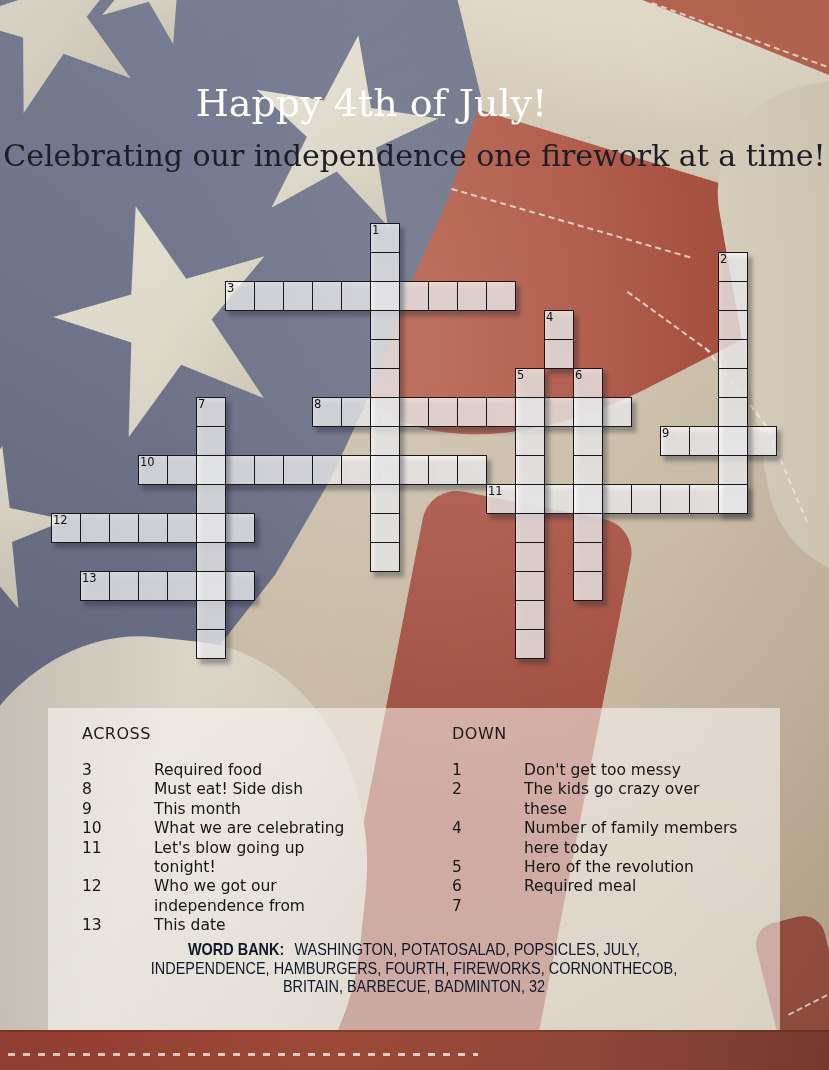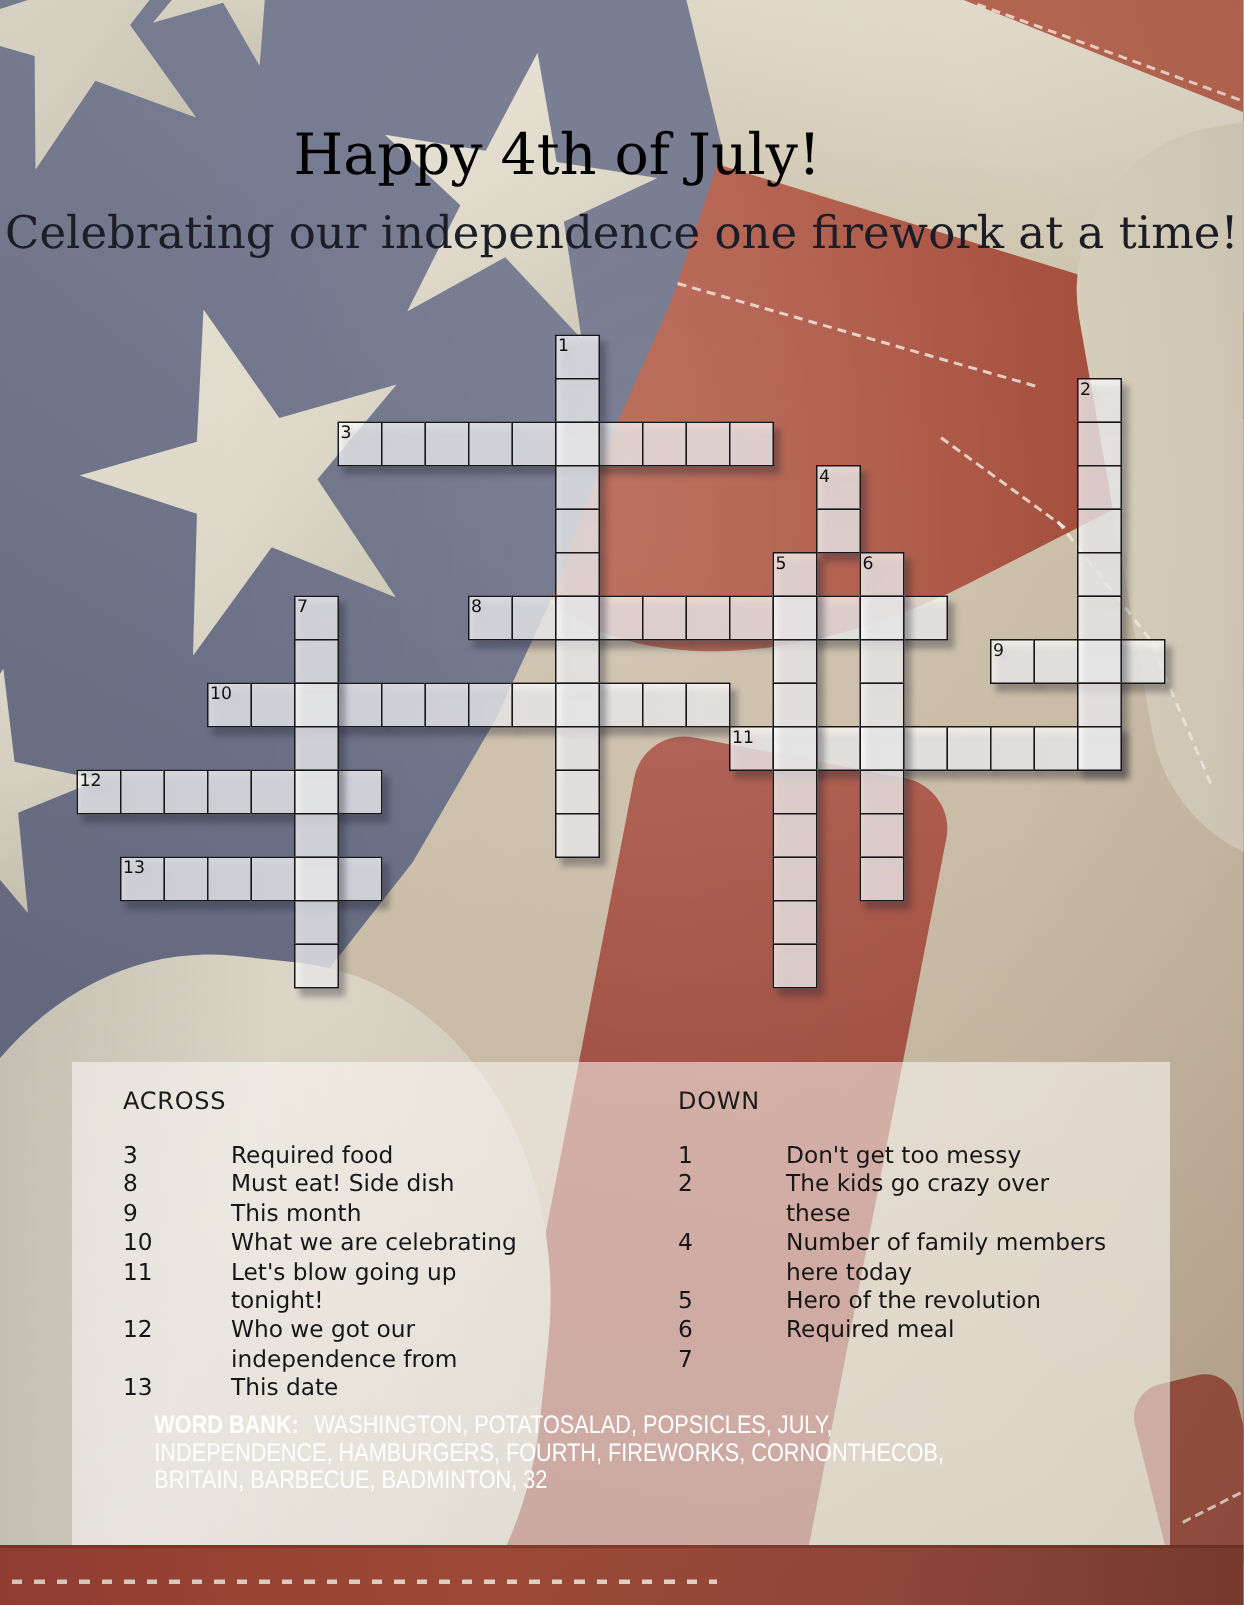--- a/index.html
+++ b/index.html
@@ -49,43 +49,43 @@
   .stitch-c{left:706px;top:347px;width:110px;transform:rotate(52deg);}
   .stitch-d{left:769px;top:430px;width:100px;transform:rotate(67deg);}
   .stitch-e{left:652px;top:2px;width:186px;transform:rotate(20deg);}
   .stitch-f{left:788px;top:1014px;width:62px;transform:rotate(-27deg);}
   .stitch-bottom{left:8px;top:1053px;width:470px;height:3px;border:0;
             background:repeating-linear-gradient(90deg,rgba(242,236,222,.88) 0 7px,rgba(0,0,0,0) 7px 15px);}
   .vignette{inset:0;background:radial-gradient(ellipse at 52% 32%,rgba(255,255,255,.10) 0%,rgba(255,255,255,0) 45%,rgba(25,20,30,.10) 100%);}
 
   
   .title{left:0;top:83px;width:743px;text-align:center;
-         font-family:"DejaVu Serif",serif;font-size:38px;line-height:40px;color:#000000;}
+         font-family:"DejaVu Serif",serif;font-size:38px;line-height:40px;color:#ffffff;}
   .subtitle{left:0;top:138px;width:829px;text-align:center;
          font-family:"DejaVu Serif",serif;font-size:30px;line-height:36px;color:#1d1d28;}
 
   
   #grid{inset:0;}
   .word{position:absolute;filter:drop-shadow(4px 5px 2px rgba(35,35,48,.48));}
   .cell{position:absolute;width:30px;height:30px;border:1px solid #17171a;
         background:rgba(255,255,255,.72);}
   .cellnum{position:absolute;left:2px;top:0px;font-size:11.5px;line-height:14px;color:#111;}
 
   
   .panel{left:48px;top:708px;width:732px;height:322px;background:rgba(253,251,248,.55);}
   .clue-head{position:absolute;top:16px;font-size:16px;letter-spacing:.5px;color:#1b1b1b;}
   .head-across{left:34px;} .head-down{left:404px;}
   .clue-list{position:absolute;top:53px;font-size:15.5px;line-height:19.4px;color:#161616;}
   .list-across{left:34px;width:280px;} .list-down{left:404px;width:290px;}
   .clue{display:flex;}
   .cnum{flex:0 0 24px;}
   .ctext{flex:0 1 auto;margin-left:48px;}
   .list-across .ctext{max-width:243px;} .list-down .ctext{max-width:252px;}
-  .wordbank{position:absolute;left:0;top:233px;width:732px;text-align:left;
-            font-family:"Liberation Sans",sans-serif;font-size:17px;line-height:18.6px;color:#ffffff;}
+  .wordbank{position:absolute;left:0;top:233px;width:732px;text-align:center;
+            font-family:"Liberation Sans",sans-serif;font-size:17px;line-height:18.6px;color:#0f172a;}
   .wb-line{transform:scaleX(.85);transform-origin:50% 50%;white-space:nowrap;}
   .wb-label{font-weight:bold;margin-right:12px;}
 </style>
 </head>
 <body>
 
 <div id="canvas">
 
   <div class="abs bg-base"></div>
   <div class="abs red-main"></div>

